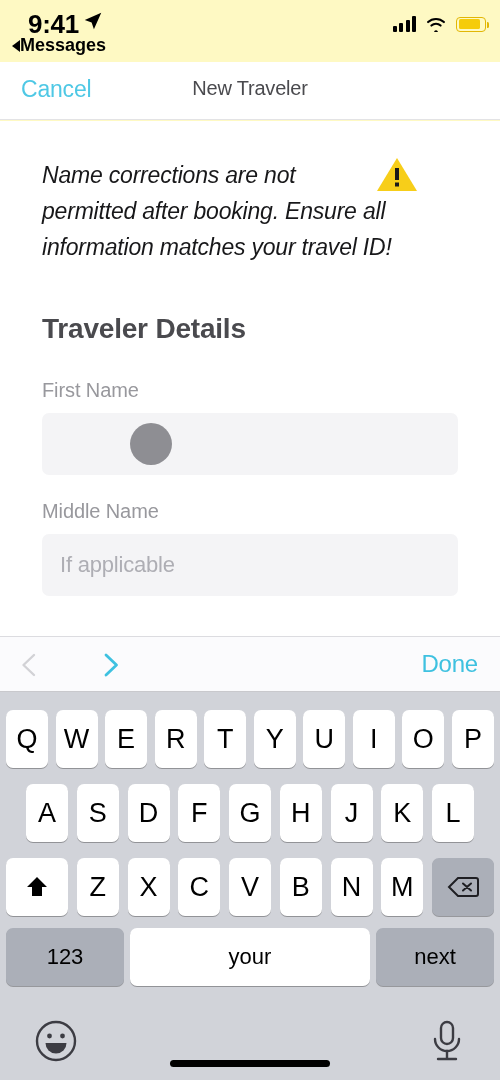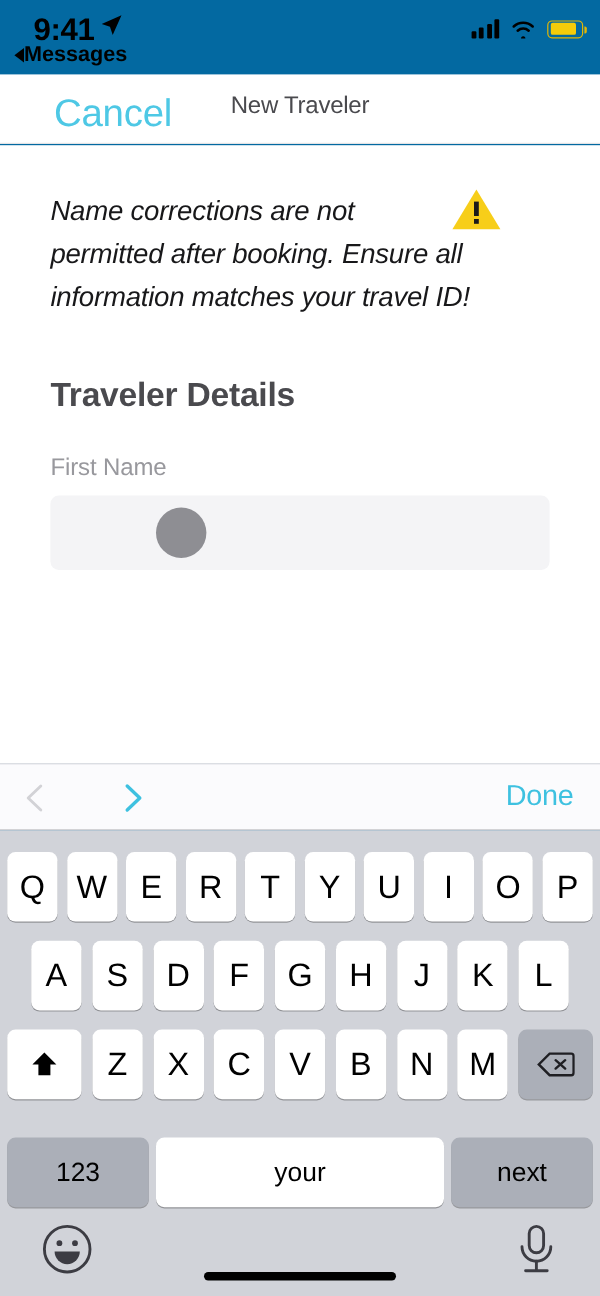--- a/index.html
+++ b/index.html
@@ -2,21 +2,21 @@
 <html><head>
 <meta charset="utf-8">
 <style>
   * { margin:0; padding:0; box-sizing:border-box; }
   html, body {
     width:500px; height:1080px;
     font-family:"Liberation Sans", sans-serif;
     background:#ffffff;
     overflow:hidden;
   }
-  #screen { position:relative; width:500px; height:1080px; background:#0369a1; }
+  #screen { position:relative; width:500px; height:1080px; background:#fef9c3; }
 
   
   .statusbar { position:absolute; top:0; left:0; width:500px; height:62px; }
   .sb-time {
     position:absolute; left:28px; top:9px;
     font-size:26px; font-weight:700; color:#000; letter-spacing:-0.3px;
   }
   .sb-loc { position:absolute; left:82px; top:10px; width:22px; height:22px; }
   .sb-back {
     position:absolute; left:12px; top:35px;
@@ -45,21 +45,21 @@
   }
   .batt span { display:block; height:100%; width:88%; background:#F5CC0A; border-radius:1.6px; }
 
   
   .navbar {
     position:absolute; top:62px; left:0; width:500px; height:58px;
     background:#fff; border-bottom:1px solid #e3e3e5;
   }
   .nav-cancel {
     position:absolute; left:21px; top:14px;
-    font-size:32px; color:#4EC8E5; font-weight:400; letter-spacing:-0.2px;margin-left:24px;
+    font-size:23px; color:#4EC8E5; font-weight:400; letter-spacing:-0.2px;
   }
   .nav-title {
     position:absolute; left:0; right:0; top:15px; text-align:center;
     font-size:20px; color:#4A4A4E; font-weight:500; letter-spacing:-0.2px;
   }
 
   
   .content { position:absolute; top:121px; left:0; width:500px; height:515px; background:#fff; overflow:hidden; }
 
   .notice { position:absolute; left:42px; top:36px; width:420px; display:flex;font-style:italic; }
@@ -114,21 +114,21 @@
     box-shadow:0 1px 0 rgba(0,0,0,0.30);
     display:flex; align-items:center; justify-content:center;
     font-size:27px; color:#000; font-weight:400;
   }
   .key.dark { background:#ABAFB8; box-shadow:0 1px 0 rgba(0,0,0,0.28); }
   .key.fn { font-size:22px; }
 
   #row1 { top:18px; }
   #row2 { top:92px; padding:0 26px; }
   #row3 { top:166px; }
-  #row4 { top:256px; }
+  #row4 { top:236px; }
 
   #row1 .key, #row2 .key { width:42px; height:58px; }
   #row1 { justify-content:space-between; padding:0 6px; }
   #row2 { justify-content:space-between; }
   #row3 { justify-content:space-between; padding:0 6px; }
   #row3 .key.letter { width:42px; height:58px; }
   #row3 .key.wide { width:62px; height:58px; }
   #row4 { justify-content:space-between; padding:0 6px; height:58px; }
   #row4 .k123 { width:118px; height:58px; }
   #row4 .kspace { width:240px; height:58px; }
@@ -193,20 +193,26 @@
     <div class="section-title">Traveler Details</div>
 
     <div class="field" id="f-first">
       <div class="field-label">First Name</div>
       <div class="field-box">
         <span class="field-ph"></span>
         <span class="touch-dot"></span>
       </div>
     </div>
 
+    <div class="field" id="f-middle">
+      <div class="field-label">Middle Name</div>
+      <div class="field-box">
+        <span class="field-ph">If applicable</span>
+      </div>
+    </div>
 
   </div>
 
   <div class="accessory">
     <svg class="acc-prev" viewBox="0 0 30 30">
       <path d="M19 5 L8.5 15 L19 25" stroke="#D2D2D6" stroke-width="2.4" fill="none" stroke-linecap="round" stroke-linejoin="round"></path>
     </svg>
     <svg class="acc-next" viewBox="0 0 30 30">
       <path d="M11 5 L21.5 15 L11 25" stroke="#3EC1E0" stroke-width="2.8" fill="none" stroke-linecap="round" stroke-linejoin="round"></path>
     </svg>

